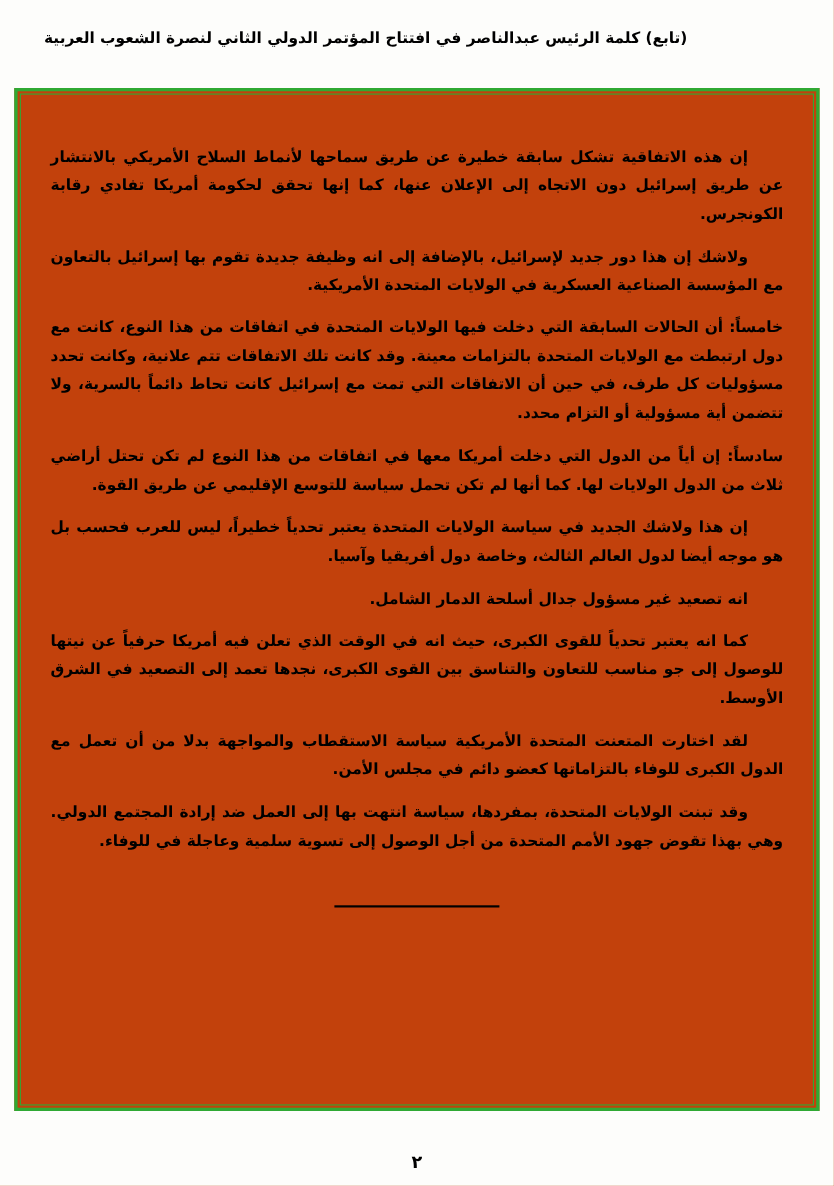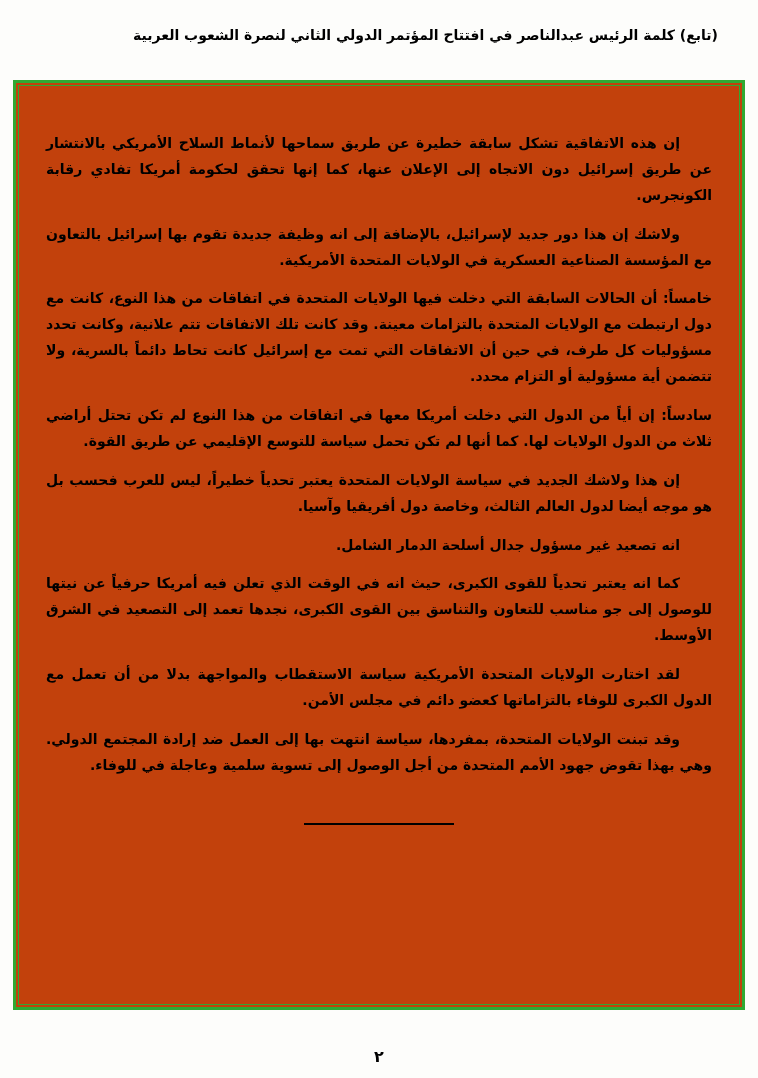--- a/index.html
+++ b/index.html
@@ -9,21 +9,21 @@
     width:758px; height:1078px;
     background:#fdfdfb;
     font-family:"DejaVu Sans", sans-serif;
     color:var(--text);
     direction:rtl;
     position:relative;
     overflow:hidden;
   }
   .doc-header {
     position:absolute; top:26px; left:40px; right:40px;
-    text-align:right;
+    text-align:left;
     font-weight:bold;
     font-size:14px;
     line-height:1.4;
   }
   .frame {
     position:absolute;
     top:80px; left:13px; right:13px; bottom:68px;
     border:3px solid var(--green);
     background:#c2410c;
   }
@@ -63,20 +63,20 @@
   <div class="frame-inner"></div>
   <div class="content">
     <div>
         <p class="indent">إن هذه الاتفاقية تشكل سابقة خطيرة عن طريق سماحها لأنماط السلاح الأمريكي بالانتشار عن طريق إسرائيل دون الاتجاه إلى الإعلان عنها، كما إنها تحقق لحكومة أمريكا تفادي رقابة الكونجرس.</p>
         <p class="indent">ولاشك إن هذا دور جديد لإسرائيل، بالإضافة إلى انه وظيفة جديدة تقوم بها إسرائيل بالتعاون مع المؤسسة الصناعية العسكرية في الولايات المتحدة الأمريكية.</p>
         <p>خامساً: أن الحالات السابقة التي دخلت فيها الولايات المتحدة في اتفاقات من هذا النوع، كانت مع دول ارتبطت مع الولايات المتحدة بالتزامات معينة. وقد كانت تلك الاتفاقات تتم علانية، وكانت تحدد مسؤوليات كل طرف، في حين أن الاتفاقات التي تمت مع إسرائيل كانت تحاط دائماً بالسرية، ولا تتضمن أية مسؤولية أو التزام محدد.</p>
         <p>سادساً: إن أياً من الدول التي دخلت أمريكا معها في اتفاقات من هذا النوع لم تكن تحتل أراضي ثلاث من الدول الولايات لها. كما أنها لم تكن تحمل سياسة للتوسع الإقليمي عن طريق القوة.</p>
         <p class="indent">إن هذا ولاشك الجديد في سياسة الولايات المتحدة يعتبر تحدياً خطيراً، ليس للعرب فحسب بل هو موجه أيضا لدول العالم الثالث، وخاصة دول أفريقيا وآسيا.</p>
         <p class="indent">انه تصعيد غير مسؤول جدال أسلحة الدمار الشامل.</p>
         <p class="indent">كما انه يعتبر تحدياً للقوى الكبرى، حيث انه في الوقت الذي تعلن فيه أمريكا حرفياً عن نيتها للوصول إلى جو مناسب للتعاون والتناسق بين القوى الكبرى، نجدها تعمد إلى التصعيد في الشرق الأوسط.</p>
-        <p class="indent">لقد اختارت الولايات المتحدة الأمريكية سياسة الاستقطاب والمواجهة بدلا من أن تعمل مع الدول الكبرى للوفاء بالتزاماتها كعضو دائم في مجلس الأمن.</p>
+        <p class="indent">لقد اختارت المتعنت المتحدة الأمريكية سياسة الاستقطاب والمواجهة بدلا من أن تعمل مع الدول الكبرى للوفاء بالتزاماتها كعضو دائم في مجلس الأمن.</p>
         <p class="indent">وقد تبنت الولايات المتحدة، بمفردها، سياسة انتهت بها إلى العمل ضد إرادة المجتمع الدولي. وهي بهذا تقوض جهود الأمم المتحدة من أجل الوصول إلى تسوية سلمية وعاجلة في للوفاء.</p>
       </div>
     <div class="divider"></div>
   </div>
 </div>
 
 <div class="page-number">٢</div>
 
 </body></html>

